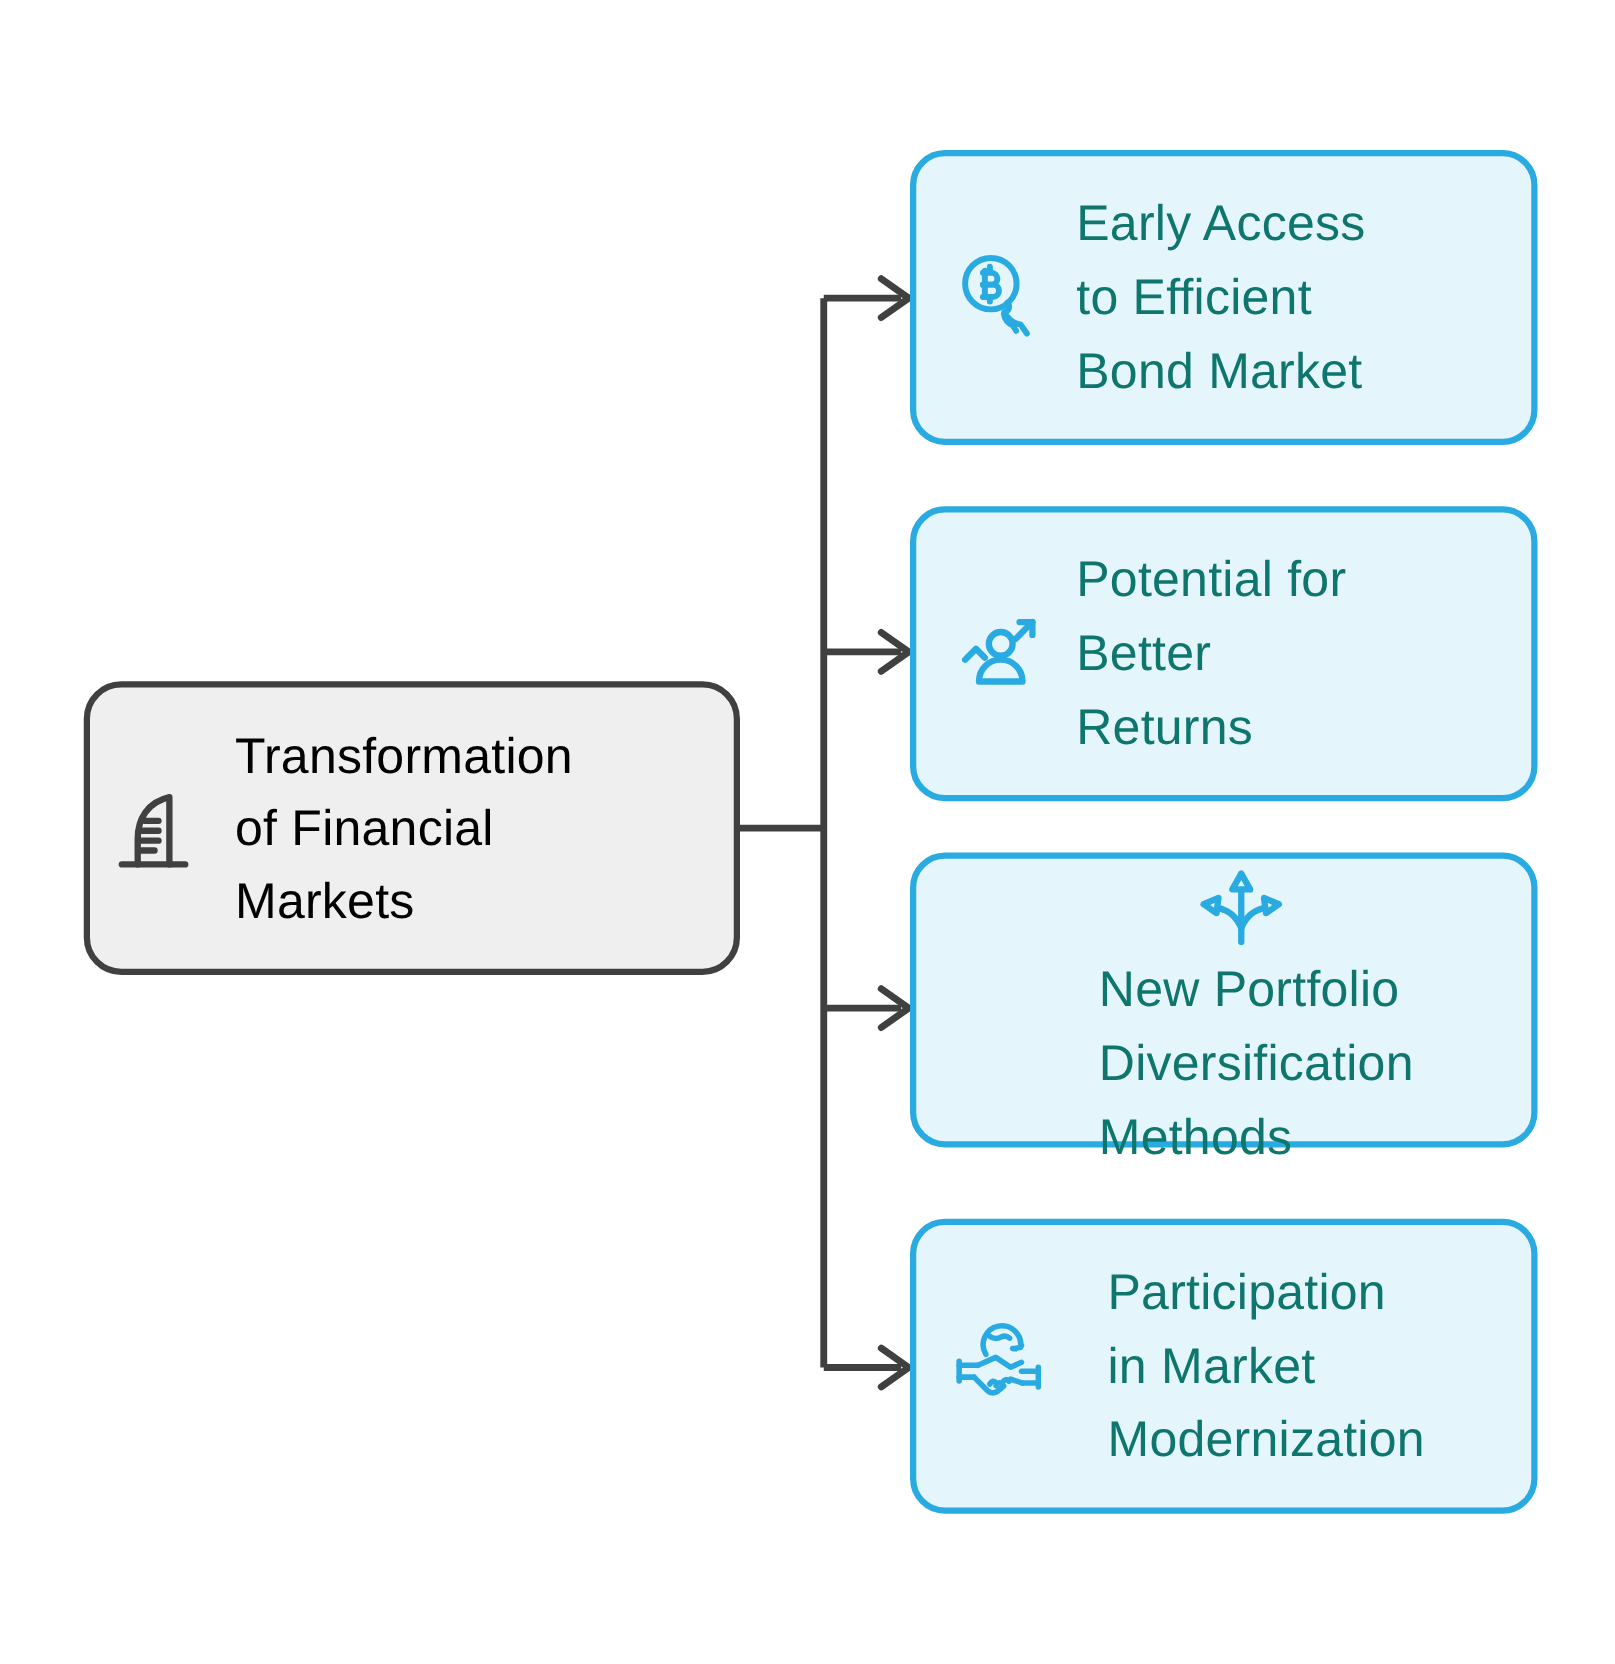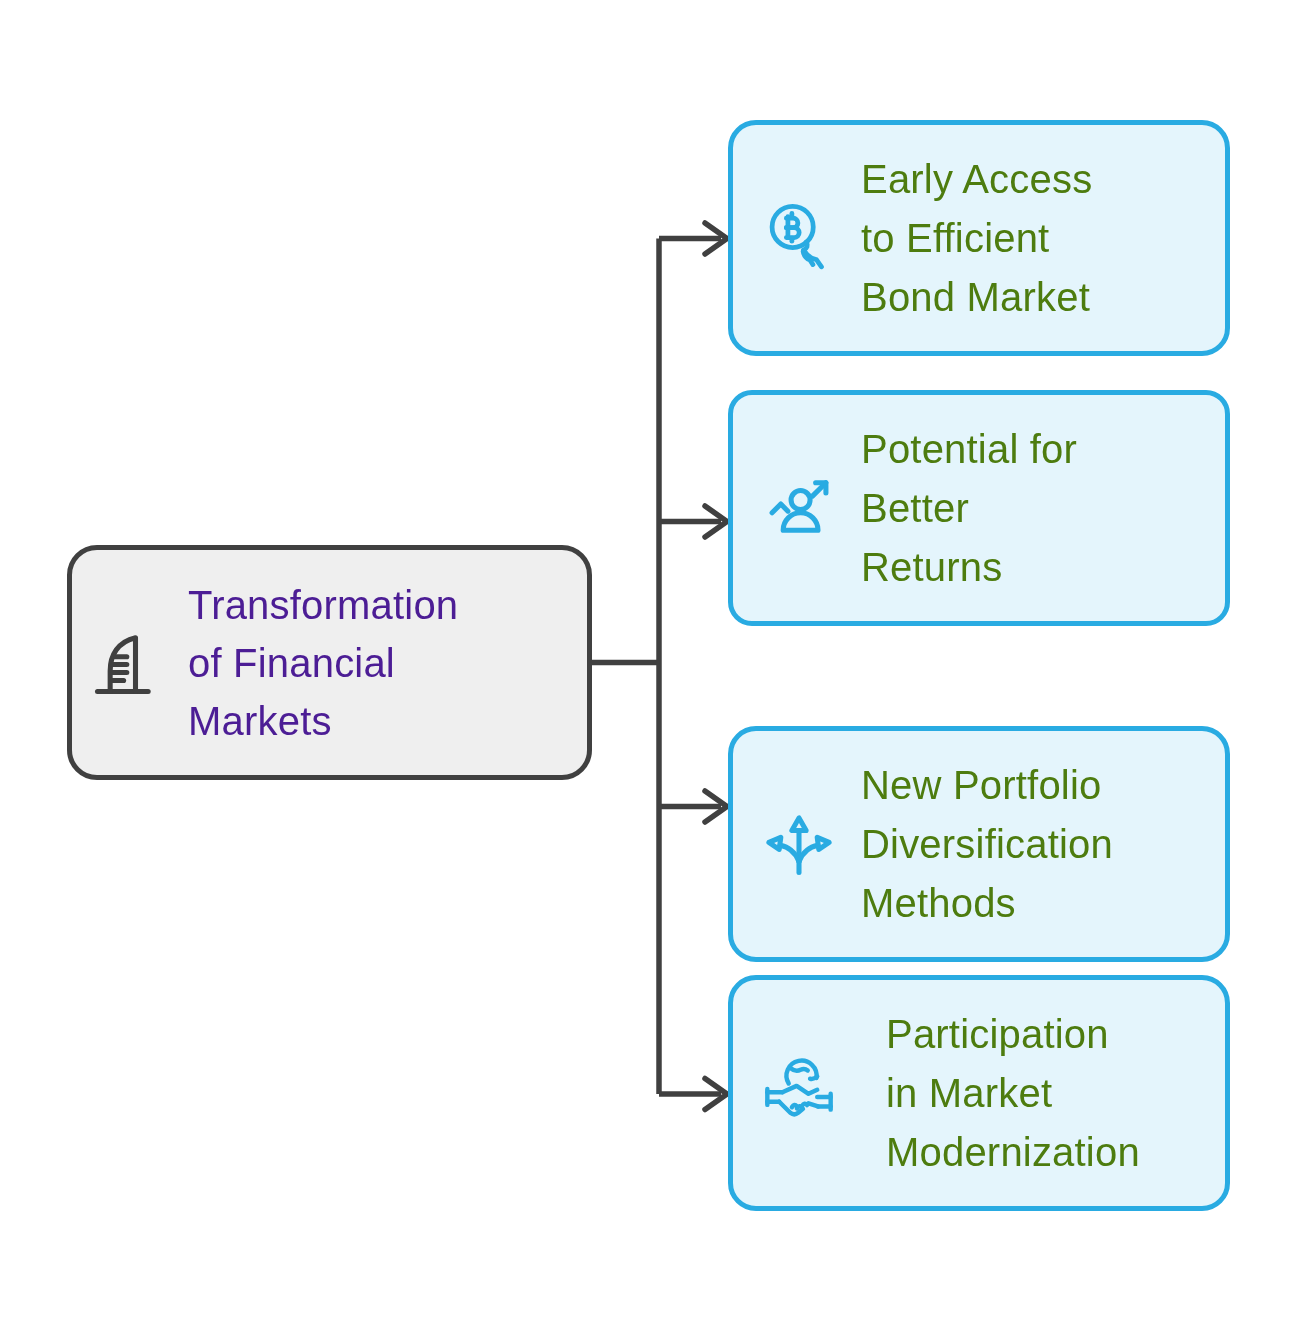--- a/index.html
+++ b/index.html
@@ -28,38 +28,38 @@
     padding-left:16px;
   }
   .node-child{
     left:728px;width:502px;height:236px;
     background:#E4F5FC;
     border:5px solid #29ABE2;
     border-radius:28px;
     padding-left:28px;
   }
   .node-child.c0{top:120px;}
-  .node-child.c1{top:390px;border-radius:24px;}
-  .node-child.c2{top:726px;}
+  .node-child.c1{top:405px;}
+  .node-child.c2{top:682px;flex-direction:column;}
   .node-child.c3{top:975px;gap:25px;}
   .node .icon{
     flex:none;
     width:76px;height:76px;
     display:flex;align-items:center;justify-content:center;
   }
   .node .icon svg{width:76px;height:76px;display:block;}
   .label{
     white-space:pre-line;
     font-size:40px;
     line-height:58px;
     margin-left:24px;
     letter-spacing:0.2px;
   }
-  .node-root .label{color:#4c1d95;}
-  .node-child .label{color:#4d7c0f;line-height:59px;}
+  .node-root .label{color:#000000;}
+  .node-child .label{color:#0f766e;line-height:59px;}
 </style>
 </head>
 <body>
 
 <div class="stage">
 
   <svg class="connectors" viewBox="0 0 1292 1331" fill="none" stroke="#404040" stroke-width="5.5">
 
     <path d="M592,662.5 H659"></path>
 

